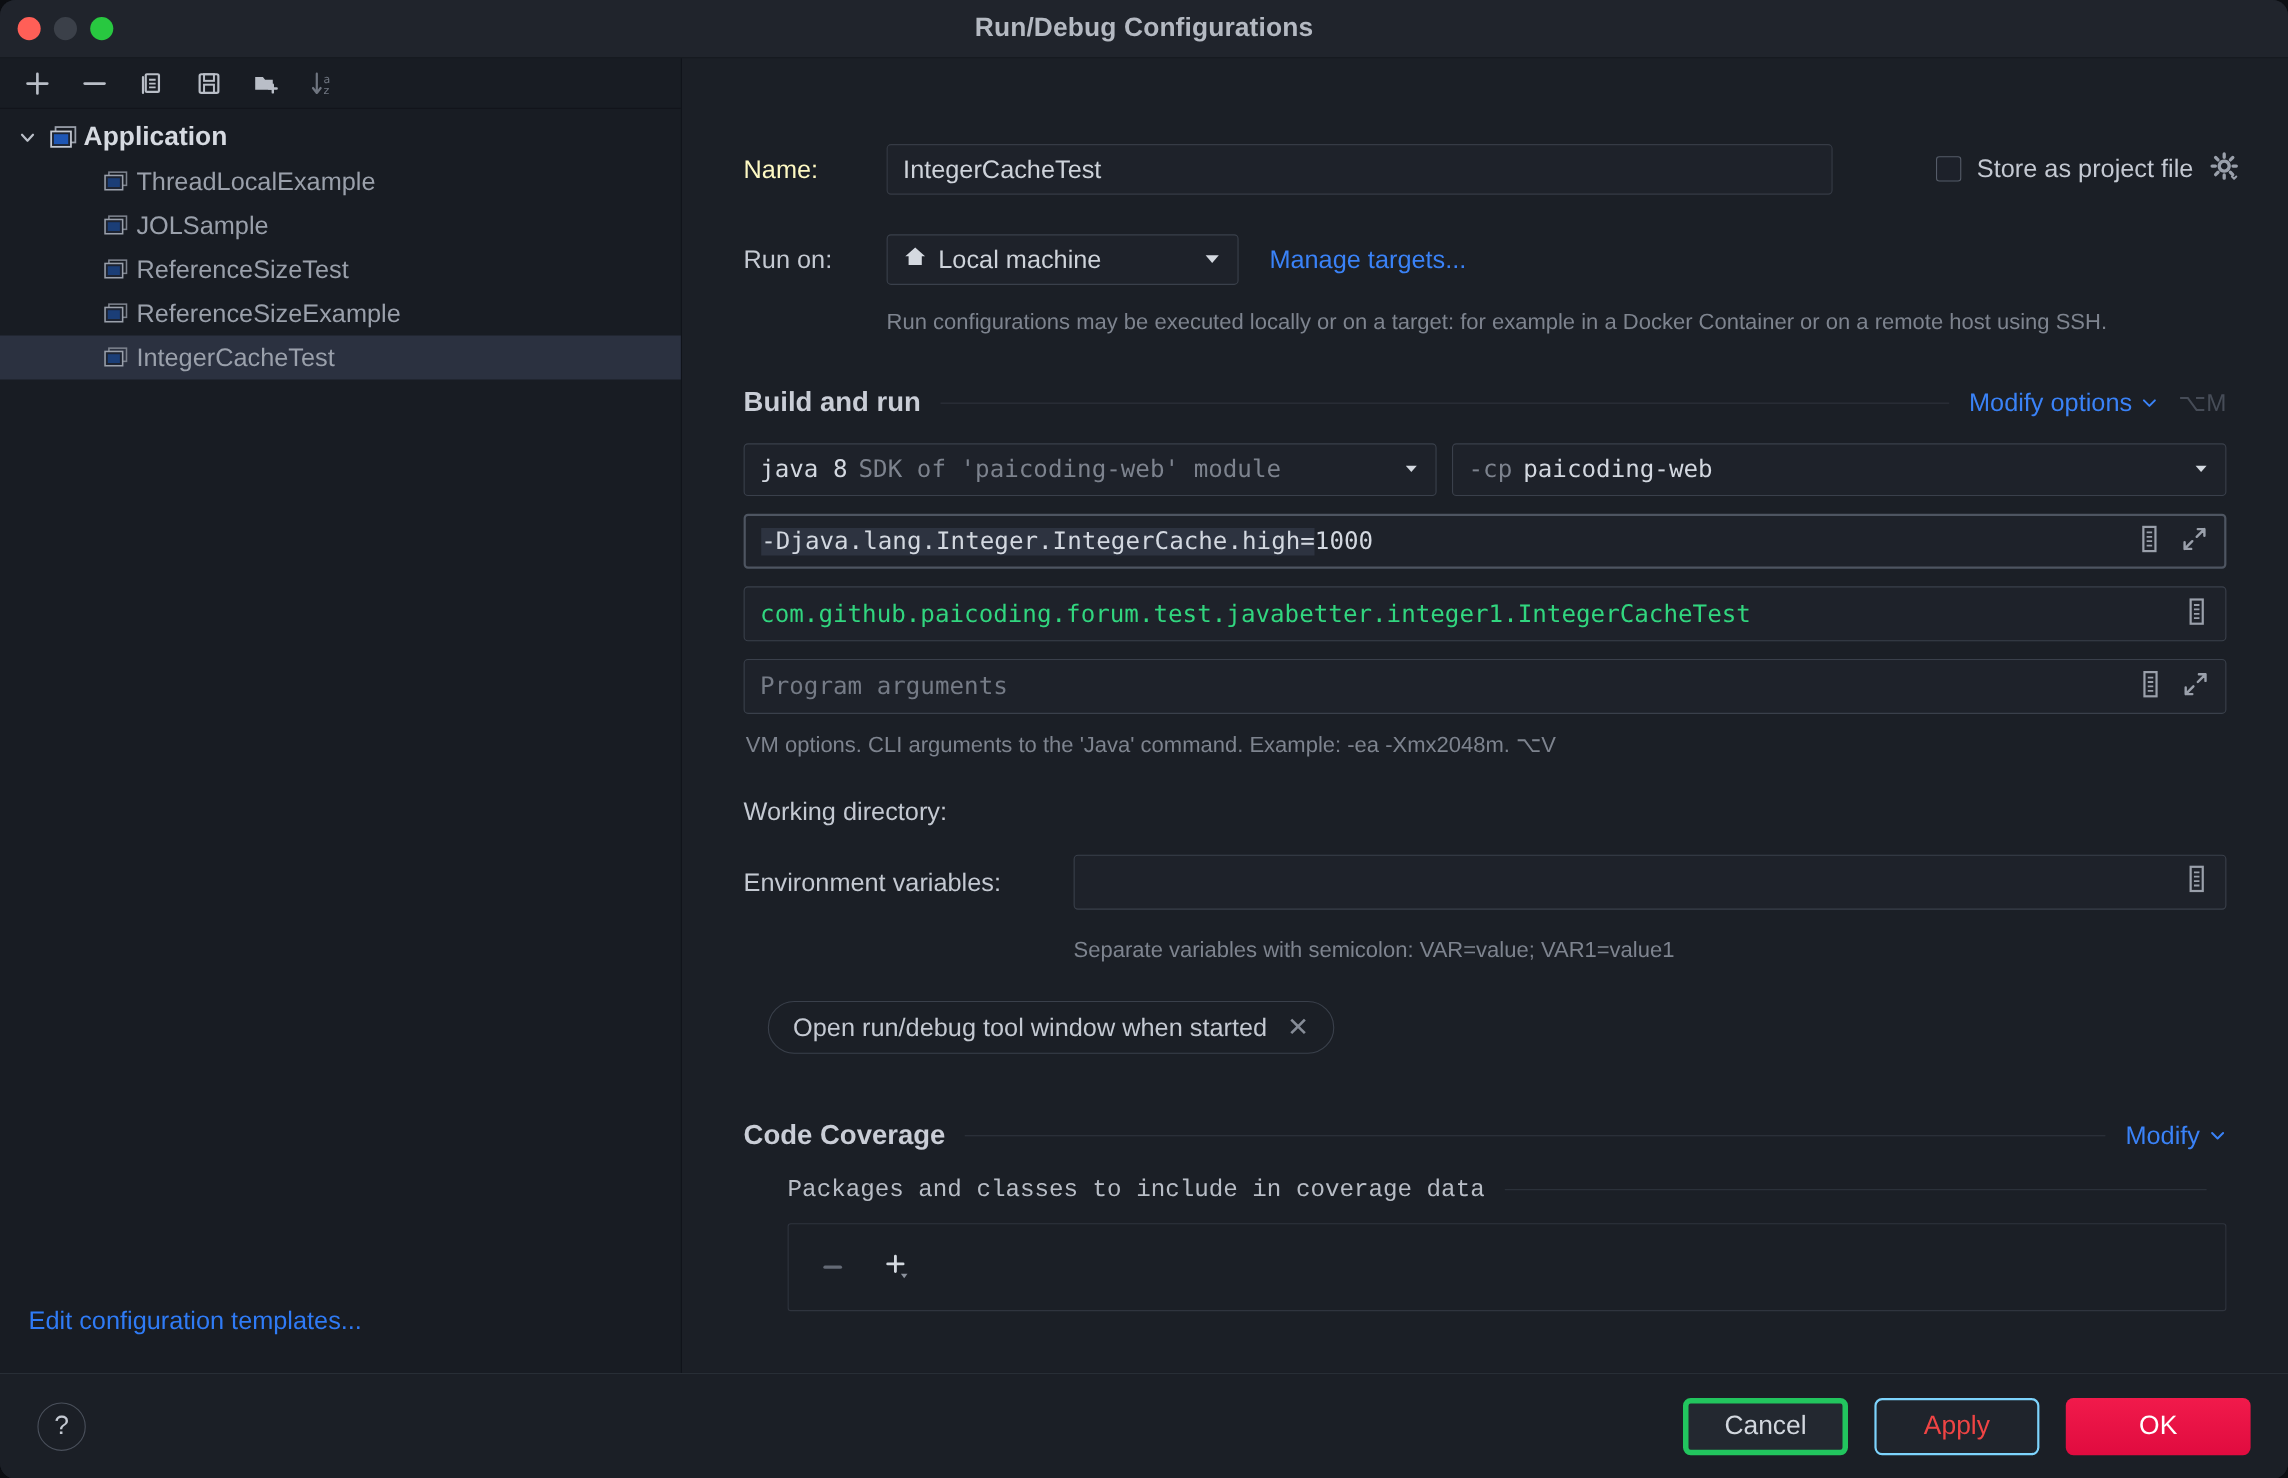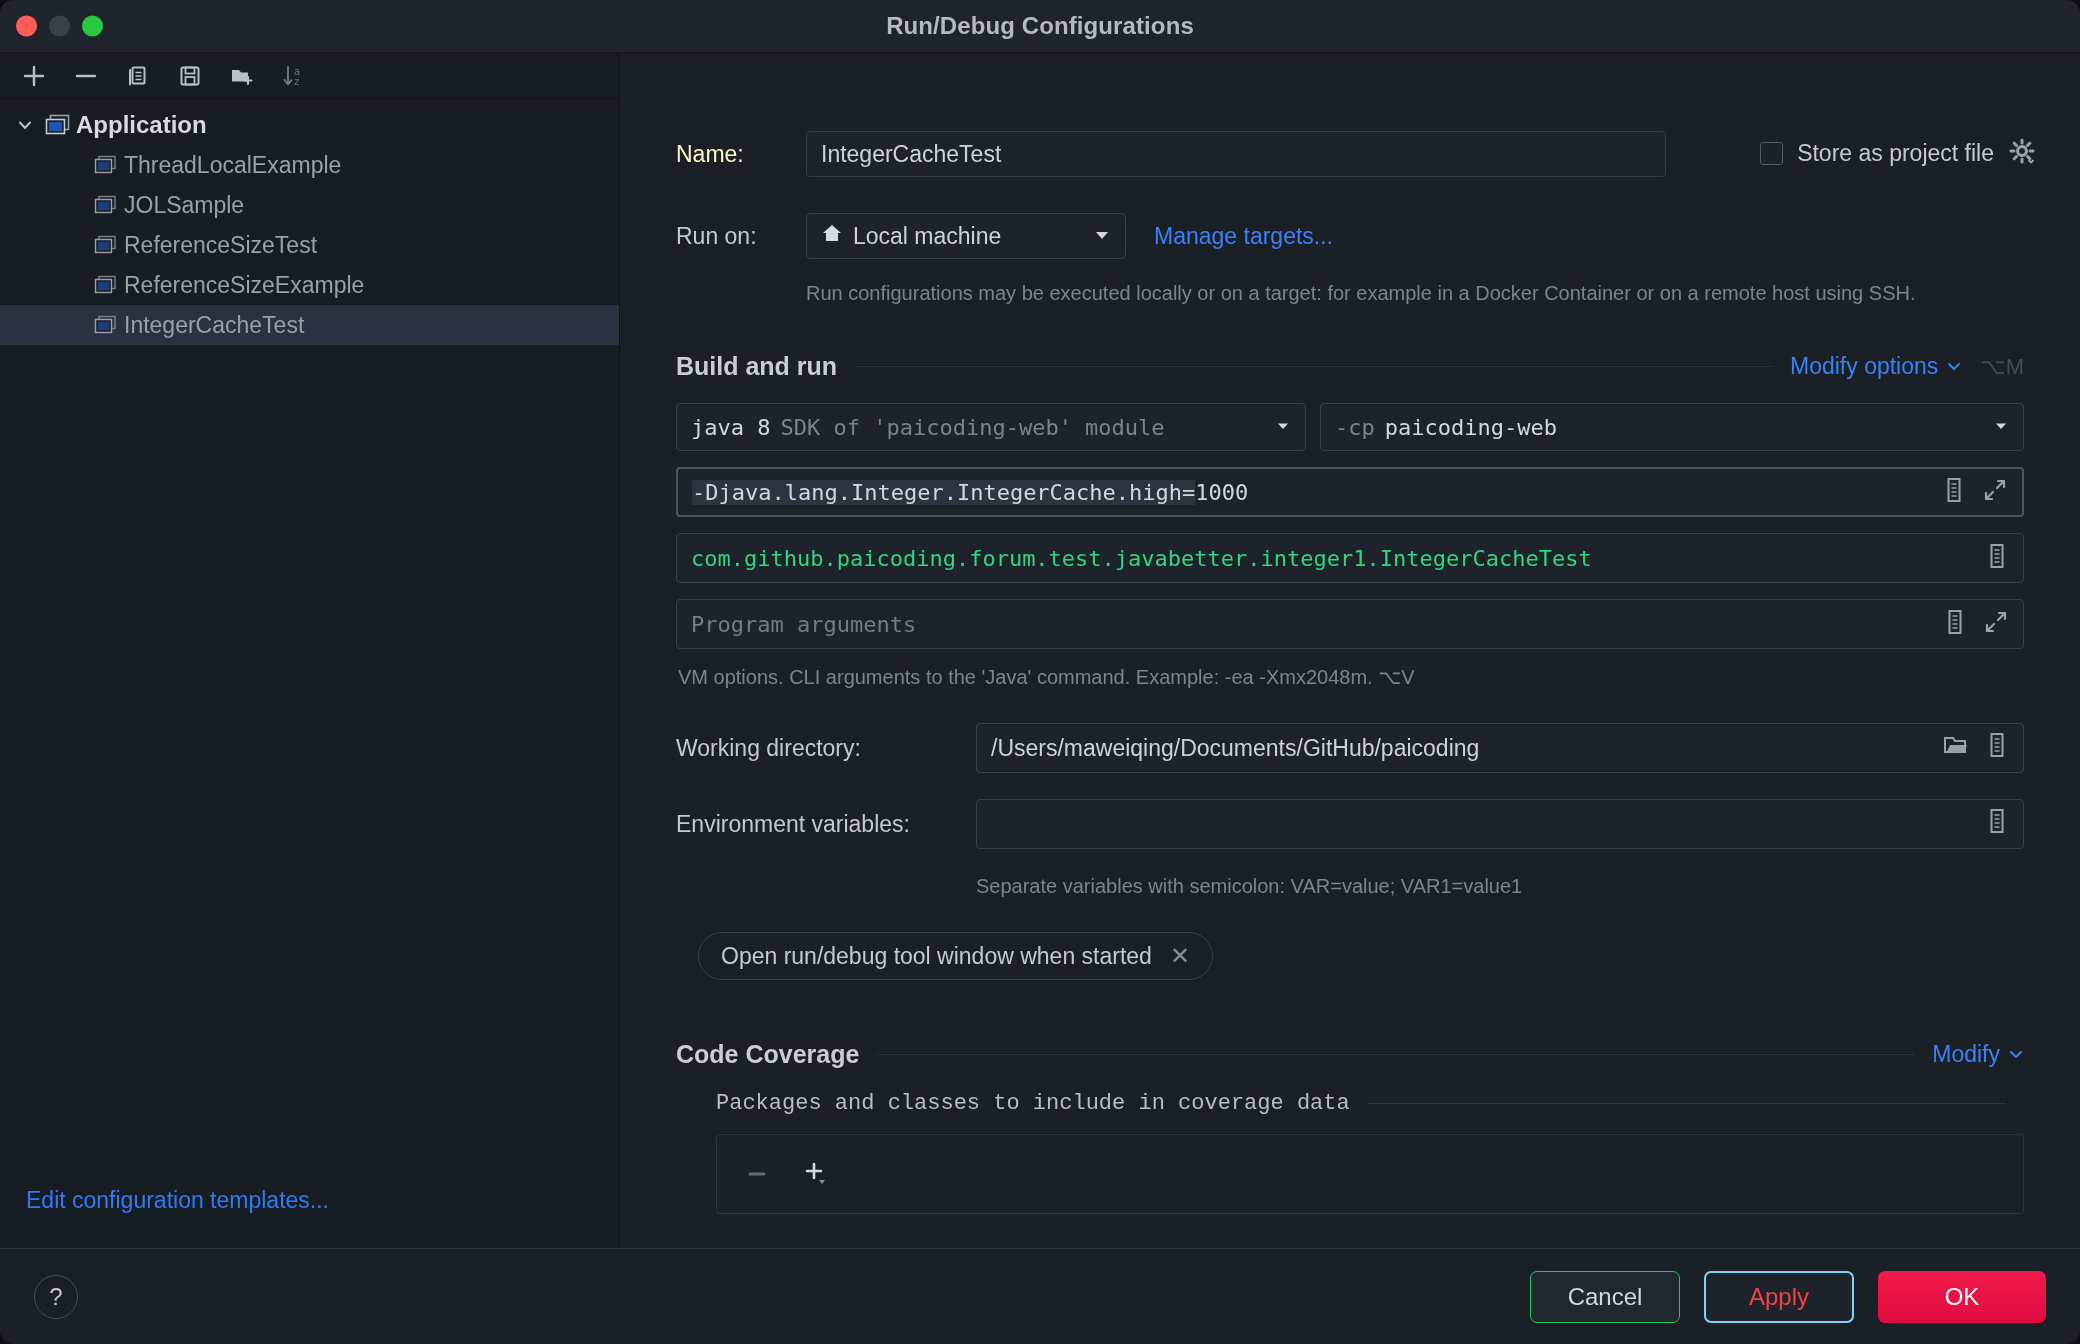--- a/index.html
+++ b/index.html
@@ -188,21 +188,21 @@
     width: 44px; height: 44px; border-radius: 50%;
     border: 1px solid #4a505b; color: #c4c9d2; font-size: 24px;
     display: flex; align-items: center; justify-content: center; cursor: default;
   }
   .footer-right { margin-left: auto; display: flex; align-items: center; gap: 24px; }
   .btn {
     height: 52px; min-width: 150px; border-radius: 7px;
     display: flex; align-items: center; justify-content: center;
     font-size: 24px; cursor: default;
   }
-  .btn.secondary { background: #232830; border: 1px solid #22c55e; color: #d2d7de; }
+  .btn.secondary { background: #232830; border: 5px solid #22c55e; color: #d2d7de; }
   .btn.disabled { background: #1f242c; border: 2px solid #7dd3fc; color: #ef4444; }
   .btn.primary {
     background: linear-gradient(180deg, #f11a4b 0%, #e00b3f 100%);
     color: #ffffff; min-width: 168px; border: none;
   }
 </style>
 </head>
 <body>
 
 <div class="window">
@@ -461,37 +461,20 @@
                   <path d="M15 11 L22 4 M22 4 h-6 M22 4 v6 M11 15 L4 22 M4 22 h6 M4 22 v-6" stroke="#9aa0ab" stroke-width="2.2" fill="none" stroke-linecap="round" stroke-linejoin="round"></path>
                 </svg>
             </span>
           </span>
         </div>
 
         <div class="sub-hint">VM options. CLI arguments to the 'Java' command. Example: -ea -Xmx2048m. ⌥V</div>
 
         <div class="kv-row">
           <div class="kv-label">Working directory:</div>
-          <div class="kv-field">
-            <span>/Users/maweiqing/Documents/GitHub/paicoding</span>
-            <span class="field-icons">
-              <span>
-                <svg width="26" height="24" viewBox="0 0 26 24">
-                    <path d="M2 5 h8 l2 3 h10 v11 h-20 z" fill="none" stroke="#9aa0ab" stroke-width="2"></path>
-                    <path d="M4 19 l3 -7 h17 l-3 7 z" fill="#9aa0ab"></path>
-                  </svg>
-              </span>
-              <span>
-                <svg width="24" height="26" viewBox="0 0 24 26">
-                    <rect x="6.5" y="2" width="11" height="22" fill="none" stroke="#9aa0ab" stroke-width="2"></rect>
-                    <path d="M9.5 7 H14.5 M9.5 11 H14.5 M9.5 15 H14.5 M9.5 19 H14.5" stroke="#9aa0ab" stroke-width="1.6"></path>
-                  </svg>
-              </span>
-            </span>
-          </div>
         </div>
 
         <div class="kv-row">
           <div class="kv-label">Environment variables:</div>
           <div class="kv-field">
             <span></span>
             <span class="field-icons">
               <span>
                 <svg width="24" height="26" viewBox="0 0 24 26">
                     <rect x="6.5" y="2" width="11" height="22" fill="none" stroke="#9aa0ab" stroke-width="2"></rect>

